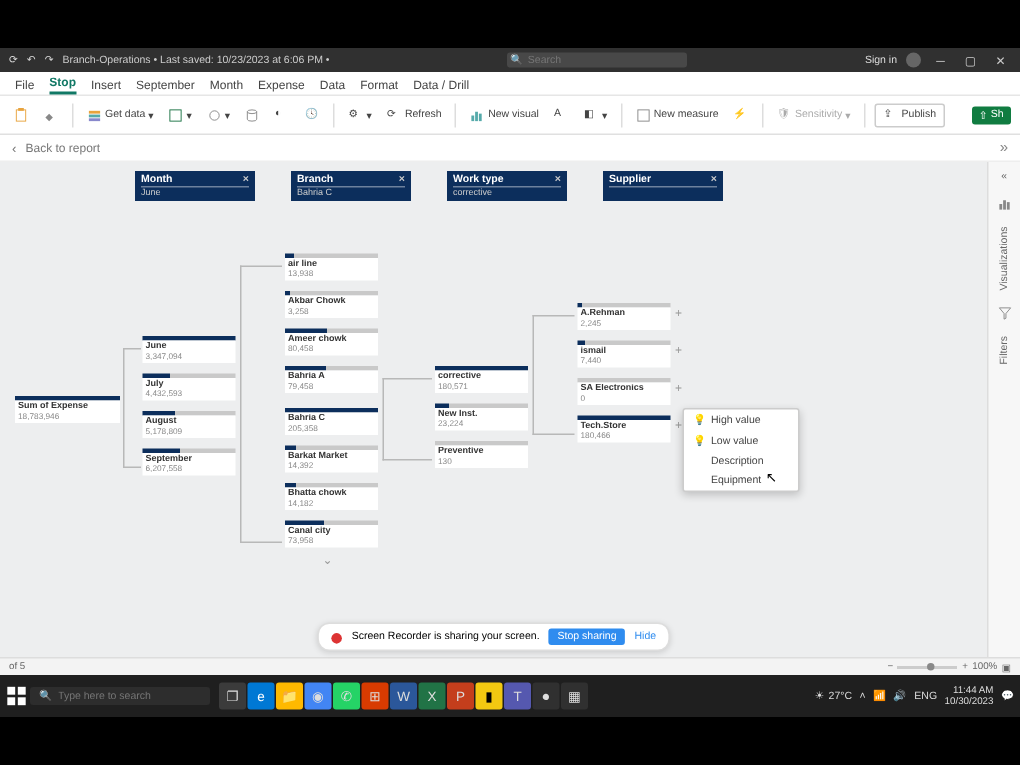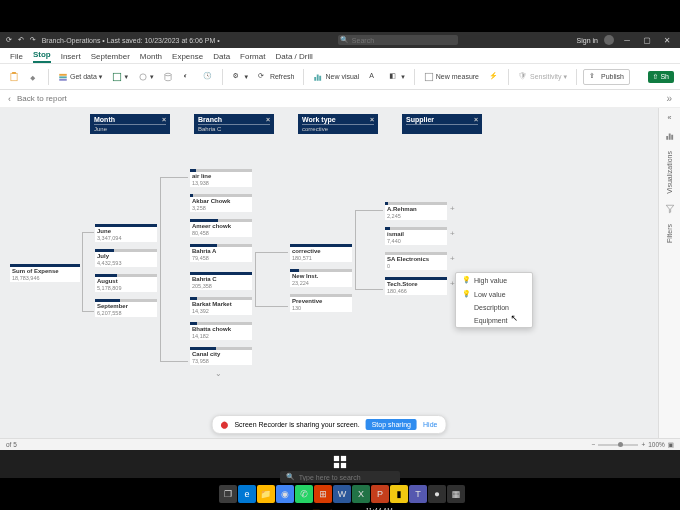--- a/index.html
+++ b/index.html
@@ -76,21 +76,21 @@
   .sharebar .stop { background: #2f8cef; color: #fff; padding: 2px 6px; border-radius: 2px; }
   .sharebar .hide { color: #2f8cef; }
 
   
   .statusbar { background: #f3f3f3; border-top: 1px solid #ddd; height: 12px; display: flex; align-items: center; justify-content: space-between; padding: 0 6px; font-size: 6.5px; color: #666; }
   .statusbar .zoom { display: flex; align-items: center; gap: 3px; }
   .zoom .track { width: 40px; height: 2px; background: #ccc; position: relative; }
   .zoom .track::after { content:''; position:absolute; left:50%; top:-2px; width:5px; height:5px; background:#888; border-radius:50%; }
 
   
-  .taskbar { background: #1f1f1f; height: 28px; display: flex; align-items: center; padding: 5px 4px; gap: 2px; color: #ddd; font-size: 7px; flex-direction: column; }
+  .taskbar { background: #1f1f1f; height: 28px; display: flex; align-items: center; padding: 5px 4px; gap: 2px; color: #ddd; font-size: 7px; }
   .taskbar .start { width: 14px; height: 14px; }
   .taskbar .searchbox { background: #2d2d2d; border-radius: 2px; padding: 2px 6px; width: 120px; display: flex; align-items: center; gap: 4px; color: #aaa; }
   .taskbar .searchbox input { background: transparent; border: none; outline: none; color: #aaa; font-size: 7px; width: 100px; }
   .taskbar .ticons { display: flex; gap: 1px; margin-left: 4px; }
   .taskbar .ticon { width: 18px; height: 18px; border-radius: 2px; display:flex; align-items:center; justify-content:center; font-size:9px;}
   .taskbar .flex { flex: 1; }
   .taskbar .tray { display: flex; align-items: center; gap: 5px; }
   .taskbar .weather { display: flex; align-items: center; gap: 3px; }
   .taskbar .clock { text-align: right; line-height: 1.1; font-size: 6.5px; }
 </style>

